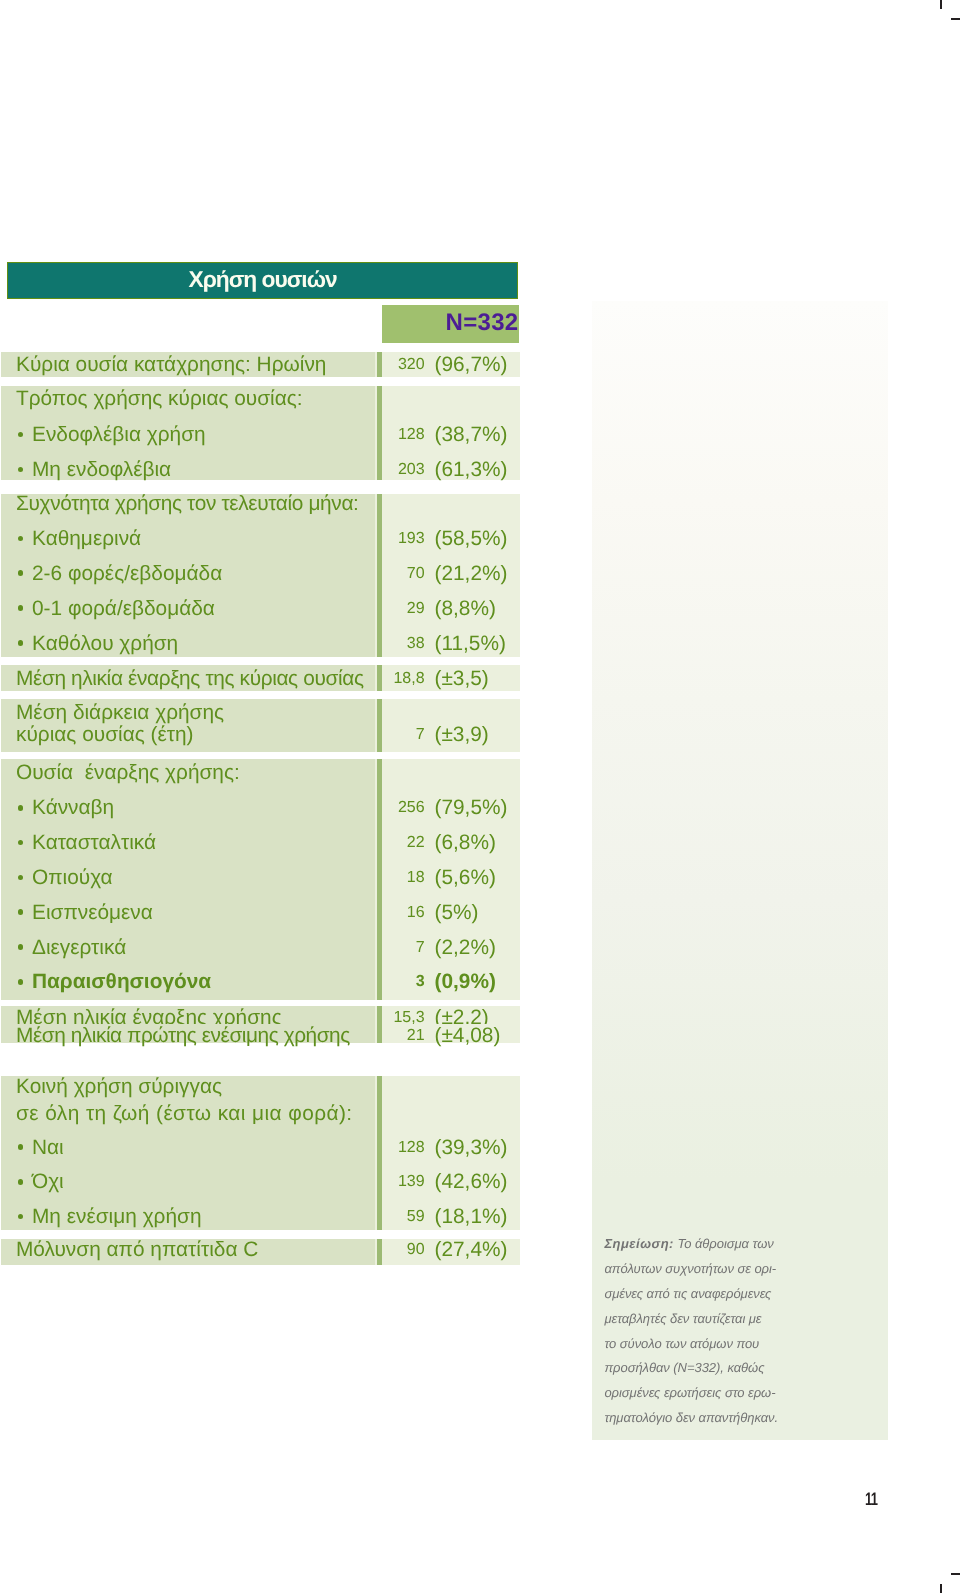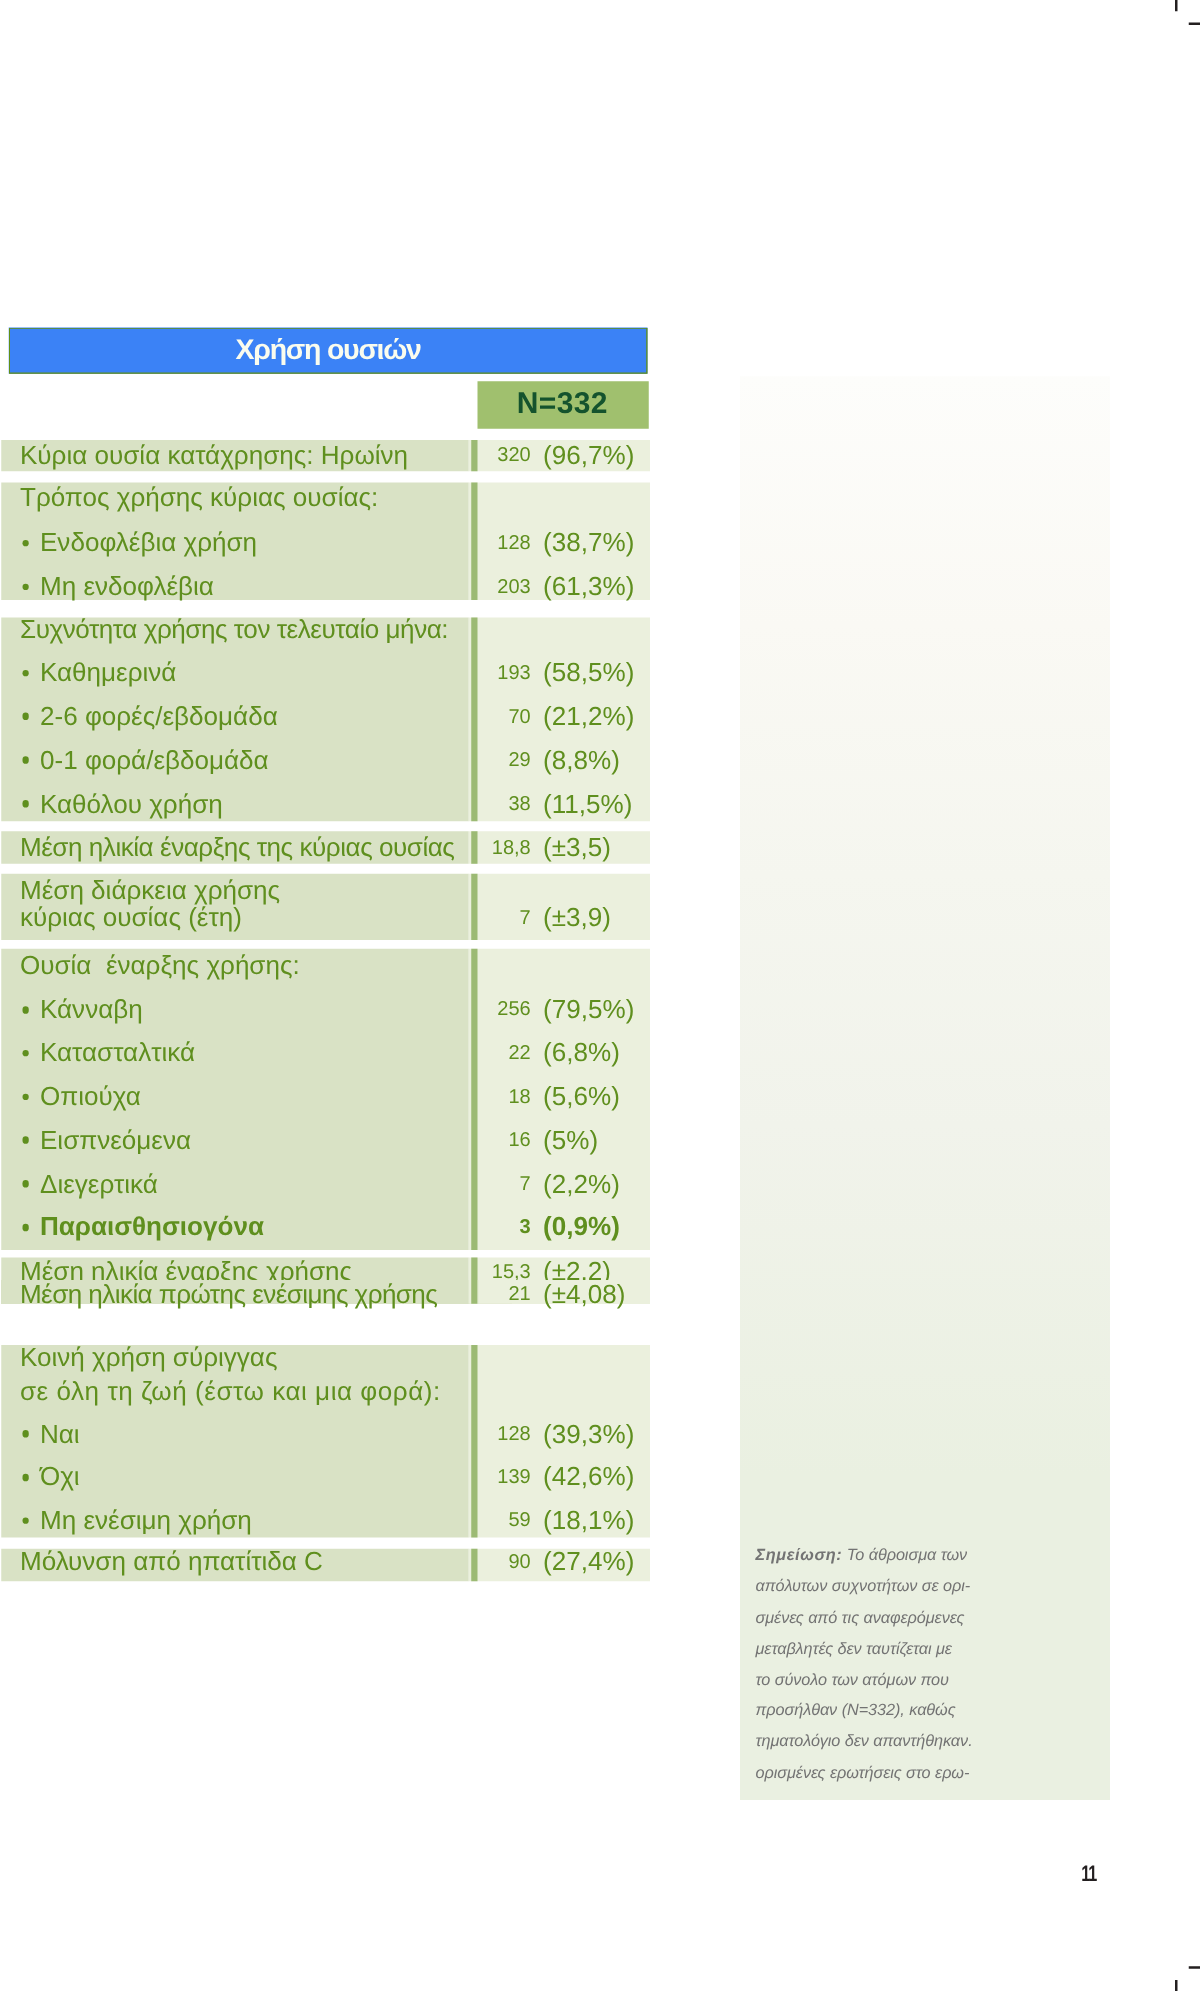--- a/index.html
+++ b/index.html
@@ -20,31 +20,31 @@
   
   #note{position:absolute;left:604.4px;top:1234.2px;width:280px;
         font-size:13px;font-style:italic;color:#737373;
         letter-spacing:-0.05px;white-space:nowrap;}
   #note .nl{display:block;height:24.85px;line-height:20px;
             transform:translateZ(0);backface-visibility:hidden;}
   #note b{font-weight:bold;font-style:italic;letter-spacing:0.5px;}
 
   
   #title-bar{position:absolute;left:7px;top:261.8px;width:511px;height:37px;
-             background:#3b82f6;box-shadow:inset 0 0 0 1px #628f14;}
+             background:#0f766e;box-shadow:inset 0 0 0 1px #628f14;}
   #title-bar .t{position:absolute;left:0;top:-1.3px;width:511px;height:37px;
              line-height:37px;text-align:center;color:#fafcee;
              transform:translateZ(0);backface-visibility:hidden;
              font-weight:bold;font-size:22.8px;letter-spacing:-1px;}
 
   
   #n-head{position:absolute;left:382.3px;top:305.3px;width:137.2px;height:38px;
           background:#a0c06e;}
   #n-head .t{position:absolute;left:-1px;top:-1.5px;width:137.2px;height:38px;
-          line-height:38px;text-align:center;color:#14532d;
+          line-height:38px;text-align:right;color:#4c1d95;
           transform:translateZ(0);backface-visibility:hidden;
           font-weight:bold;font-size:24px;letter-spacing:0.3px;}
 
   
   .block{position:absolute;left:1.4px;width:518.6px;}
   .block .lbl-bg{position:absolute;left:0;top:0;width:374px;height:100%;background:#d9e2c5;}
   .block .val-bg{position:absolute;left:374px;top:0;width:144.6px;height:100%;background:#ebf0dd;}
   .block .divider{position:absolute;left:375.5px;top:0;width:5.1px;height:100%;background:#9cba74;}
 
   .row{position:absolute;left:0;width:518.6px;height:21px;
@@ -275,18 +275,18 @@
       </div>
     </div>
 
   <div id="note">
       <span class="nl"><b>Σημείωση:</b><span> Το άθροισμα των</span></span>
       <span class="nl">απόλυτων συχνοτήτων σε ορι-</span>
       <span class="nl">σμένες από τις αναφερόμενες</span>
       <span class="nl">μεταβλητές δεν ταυτίζεται με</span>
       <span class="nl">το σύνολο των ατόμων που</span>
       <span class="nl">προσήλθαν (N=332), καθώς</span>
+      <span class="nl">ορισμένες ερωτήσεις στο ερω-</span>
       <span class="nl">τηματολόγιο δεν απαντήθηκαν.</span>
-      <span class="nl">ορισμένες ερωτήσεις στο ερω-</span>
     </div>
 
   <div id="page-no">11</div>
 </div>
 
 </body></html>

